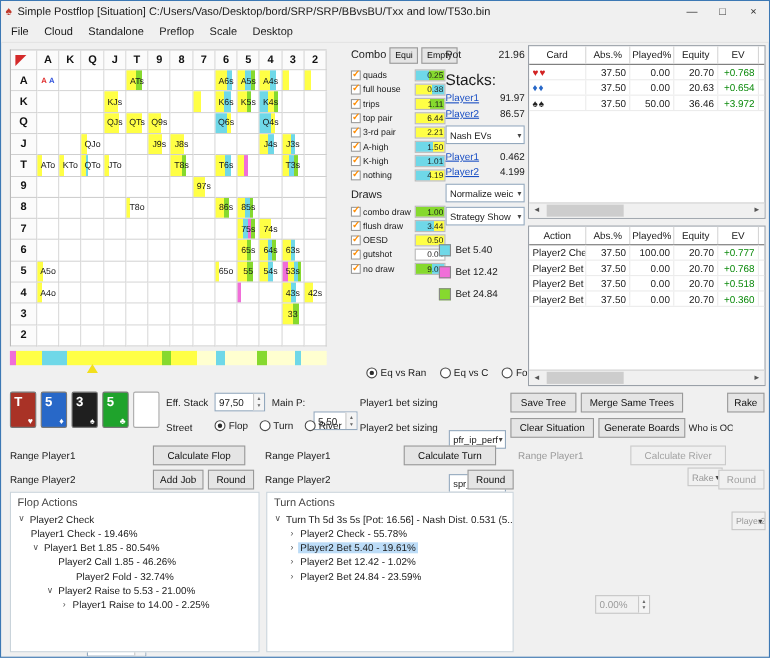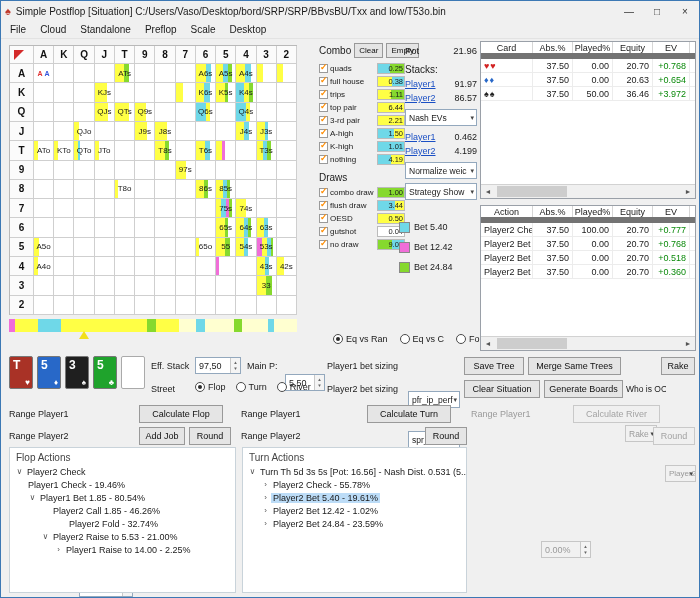--- a/index.html
+++ b/index.html
@@ -51,35 +51,35 @@
   .combo-row{display:flex;align-items:center;height:13px;width:86px;gap:2px}
   .checkbox{width:9px;height:9px;border:1px solid #9a9a9a;background:#fff;position:relative;flex:none}
   .checkbox.checked::after{content:"✓";position:absolute;left:0;top:-3px;font-size:9px;font-weight:bold;color:#ff8c00}
   .combo-label{flex:1;font-size:8px;white-space:nowrap;overflow:hidden}
   .combo-val{width:28px;height:11px;border:1px solid #bbb;position:relative;flex:none;display:flex;align-items:center;justify-content:flex-end}
   .combo-val-text{font-size:7.5px;padding-right:1px}
   .draws-title{font-size:10px;margin:6px 0 3px}
 
   .pot-panel{left:404px;top:44px;width:72px}
   .pp-row{display:flex;justify-content:space-between;font-size:9.5px;margin-bottom:8px}
-  .pp-sec{font-size:10px;margin:2px 0}
+  .pp-sec{font-size:14px;margin:2px 0}
   .ps-row{display:flex;justify-content:space-between;align-items:center;height:14px;font-size:9px}
   .link{color:#1a4fc4;text-decoration:underline;font-size:9px}
   .pot-panel .dd{margin:4px 0}
 
   .bet-legend{left:398px;top:216px}
   .legend-row{display:flex;align-items:center;gap:4px;height:20px}
   .legend-swatch{width:11px;height:11px;border:1px solid #888;flex:none}
   .legend-label{font-size:9px;white-space:nowrap}
 
   .tbl{background:#fff;border:1px solid #9aa0a8;overflow:hidden}
   .hand-tbl{left:479px;top:40px;width:216px;height:158px}
   .action-tbl{left:479px;top:204px;width:216px;height:146px}
   .trow{display:flex;height:14px;border-bottom:1px solid #ececec;align-items:stretch}
-  .trow.thead{height:17px;border-bottom:6px solid #737373}
+  .trow.thead{height:17px;border-bottom:1px solid #737373}
   .tcell{font-size:9px;border-right:1px solid #ececec;display:flex;align-items:center;padding:0 3px;white-space:nowrap;overflow:hidden;flex:none}
   .thead .tcell{border-right:1px solid #d6d6d6;justify-content:center}
   .tcell.num{justify-content:flex-end}
   .tcell.first{justify-content:flex-start;gap:1px}
   .tcell.ev{color:#0b8a0b}
   .card-glyph{font-size:9px;font-weight:bold}
   .hscroll{position:absolute;left:0;right:0;bottom:0;height:14px;background:#f0f0f0;border-top:1px solid #d2d2d2;display:flex;align-items:center}
   .hs-btn{width:14px;height:100%;display:flex;align-items:center;justify-content:center;font-size:7px;color:#555}
   .hs-track{flex:1;height:100%;position:relative}
   .hs-thumb{position:absolute;left:2px;top:1px;bottom:1px;width:70px;background:#cdcdcd}
@@ -433,21 +433,21 @@
       </div>
       <div class="radio-item">
         <span class="radio"></span>
         <span class="radio-label">Fold Equi</span>
       </div>
     </div>
 
   <div class="abs combo-panel">
     <div class="combo-head">
       <span class="combo-title">Combo</span>
-      <span class="btn sm">Clear</span>
+      <span class="btn sm">Equi</span>
       <span class="btn sm">Empty</span>
     </div>
     <div>
         <div class="combo-row">
           <span class="checkbox checked"></span>
           <span class="combo-label">quads</span>
           <span class="combo-val" style="background: linear-gradient(to right, rgb(111, 216, 232) 0%, rgb(111, 216, 232) 45%, rgb(134, 217, 46) 45%, rgb(134, 217, 46) 100%);">
             <span class="combo-val-text">0.25</span>
           </span>
         </div>

